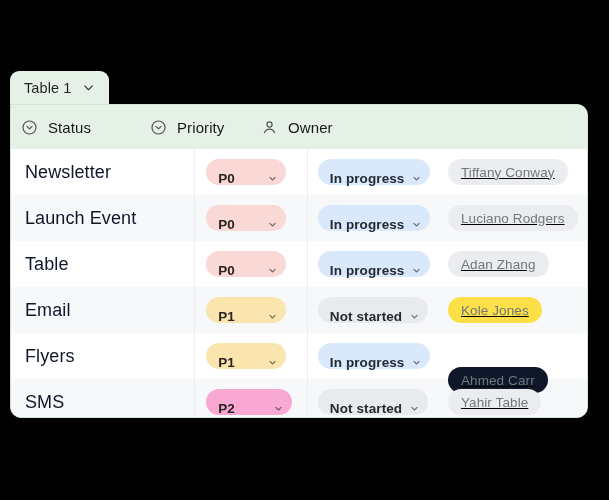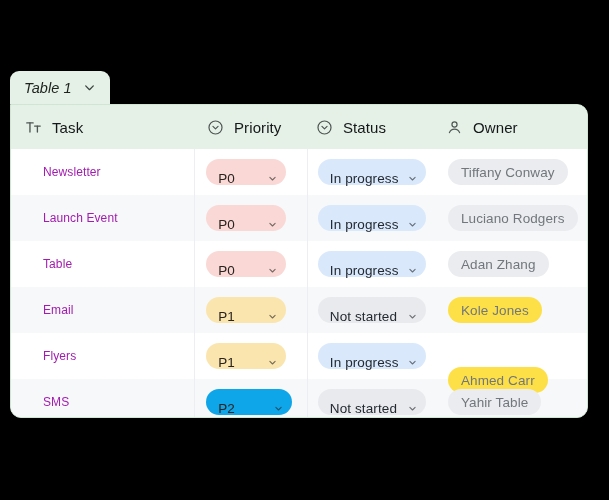--- a/index.html
+++ b/index.html
@@ -33,21 +33,20 @@
     align-items: center;
     gap: 11px;
     cursor: pointer;
     box-sizing: border-box;
   }
   .tab-label {
     font-size: 14.5px;
     color: #1f2320;
     letter-spacing: 0.1px;
     white-space: nowrap;
-    font-style: italic;
   }
   .chev-plain {
     width: 13px;
     height: 13px;
     display: block;
     flex: none;
   }
 
   
   #table-card {
@@ -113,44 +112,44 @@
     border-left: 1px solid #eceef1;
     height: 100%;
     display: flex;
     align-items: center;
   }
   .body-row .col-task {
     height: 100%;
     display: flex;
     align-items: center;
   }
-  .body-row .col-owner { border-left-color: transparent; }
+  .body-row .col-owner { border-left-color: transparent; text-decoration: underline; }
 
   .task-text {
-    font-size: 12px;
-    color: #a21caf;
+    font-size: 18px;
+    color: #0f172a;
     letter-spacing: 0.1px;
     white-space: nowrap;
-    margin-left: 18px;
   }
 
   
   .pill {
     display: inline-flex;
     align-items: center;
     justify-content: space-between;
     border-radius: 999px;
     height: 26px;
     box-sizing: border-box;
     cursor: pointer;
     white-space: nowrap;
   }
   .pill-select {
     padding: 12px 9px 0 12px;
     gap: 8px;
+    font-weight: bold;
   }
   .pill-text {
     font-size: 13.5px;
     letter-spacing: 0.1px;
   }
   .caret {
     width: 9px;
     height: 9px;
     flex: none;
     display: block;
@@ -179,50 +178,39 @@
         <polyline points="5,9 12,16 19,9"></polyline>
       </svg>
     </span>
   </div>
 </div>
 
 <div id="table-card">
 
   <div class="trow" id="header-row">
 
-    <div class="hcell col-task">
+
+    <div class="hcell col-status">
       <span>
-        <svg class="hicon" viewBox="0 0 24 24" fill="none" stroke="currentColor" stroke-width="1.9" stroke-linecap="round">
-          <path d="M2.5 5.5h9"></path>
-            <path d="M7 5.5v13"></path>
-          <path d="M13.5 10h8"></path>
-            <path d="M17.5 10v8.5"></path>
+        <svg class="hicon" viewBox="0 0 24 24" fill="none" stroke="currentColor" stroke-width="1.7" stroke-linecap="round" stroke-linejoin="round">
+          <circle cx="12" cy="12" r="9.2"></circle>
+          <polyline points="8.4,10.4 12,14 15.6,10.4"></polyline>
         </svg>
       </span>
-      <span class="hlabel">Task</span>
+      <span class="hlabel">Status</span>
     </div>
 
     <div class="hcell col-prio">
       <span>
         <svg class="hicon" viewBox="0 0 24 24" fill="none" stroke="currentColor" stroke-width="1.7" stroke-linecap="round" stroke-linejoin="round">
           <circle cx="12" cy="12" r="9.2"></circle>
           <polyline points="8.4,10.4 12,14 15.6,10.4"></polyline>
         </svg>
       </span>
       <span class="hlabel">Priority</span>
-    </div>
-
-    <div class="hcell col-status">
-      <span>
-        <svg class="hicon" viewBox="0 0 24 24" fill="none" stroke="currentColor" stroke-width="1.7" stroke-linecap="round" stroke-linejoin="round">
-          <circle cx="12" cy="12" r="9.2"></circle>
-          <polyline points="8.4,10.4 12,14 15.6,10.4"></polyline>
-        </svg>
-      </span>
-      <span class="hlabel">Status</span>
     </div>
 
     <div class="hcell col-owner">
       <span>
         <svg class="hicon" viewBox="0 0 24 24" fill="none" stroke="currentColor" stroke-width="1.7" stroke-linecap="round" stroke-linejoin="round">
           <circle cx="12" cy="7.8" r="3.6"></circle>
           <path d="M4.8 19.2c1.3-3.3 4-5 7.2-5s5.9 1.7 7.2 5"></path>
         </svg>
       </span>
       <span class="hlabel">Owner</span>
@@ -368,31 +356,31 @@
           <span class="pill pill-select pill-status" style="background: rgb(217, 232, 251); color: rgb(35, 42, 49);">
             <span class="pill-text">In progress</span>
             <span>
               <svg class="caret" viewBox="0 0 24 24" fill="none" stroke="currentColor" stroke-width="3" stroke-linecap="round" stroke-linejoin="round">
                 <polyline points="5,9 12,16 19,9"></polyline>
               </svg>
             </span>
           </span>
         </div>
         <div class="col-owner">
-          <span class="pill pill-owner" style="background: #fde047; margin-top: 48px;">
+          <span class="pill pill-owner" style="background: #0f172a; margin-top: 48px;">
             <span class="pill-text">Ahmed Carr</span>
           </span>
         </div>
       </div>
       <div class="trow body-row alt">
         <div class="col-task">
           <span class="task-text">SMS</span>
         </div>
         <div class="col-prio">
-          <span class="pill pill-select pill-prio" style="background: #0ea5e9; color: rgb(42, 36, 32); gap: 39px;">
+          <span class="pill pill-select pill-prio" style="background: #f9a8d4; color: rgb(42, 36, 32); gap: 39px;">
             <span class="pill-text">P2</span>
             <span>
               <svg class="caret" viewBox="0 0 24 24" fill="none" stroke="currentColor" stroke-width="3" stroke-linecap="round" stroke-linejoin="round">
                 <polyline points="5,9 12,16 19,9"></polyline>
               </svg>
             </span>
           </span>
         </div>
         <div class="col-status">
           <span class="pill pill-select pill-status" style="background: rgb(233, 234, 237); color: rgb(35, 42, 49);">

